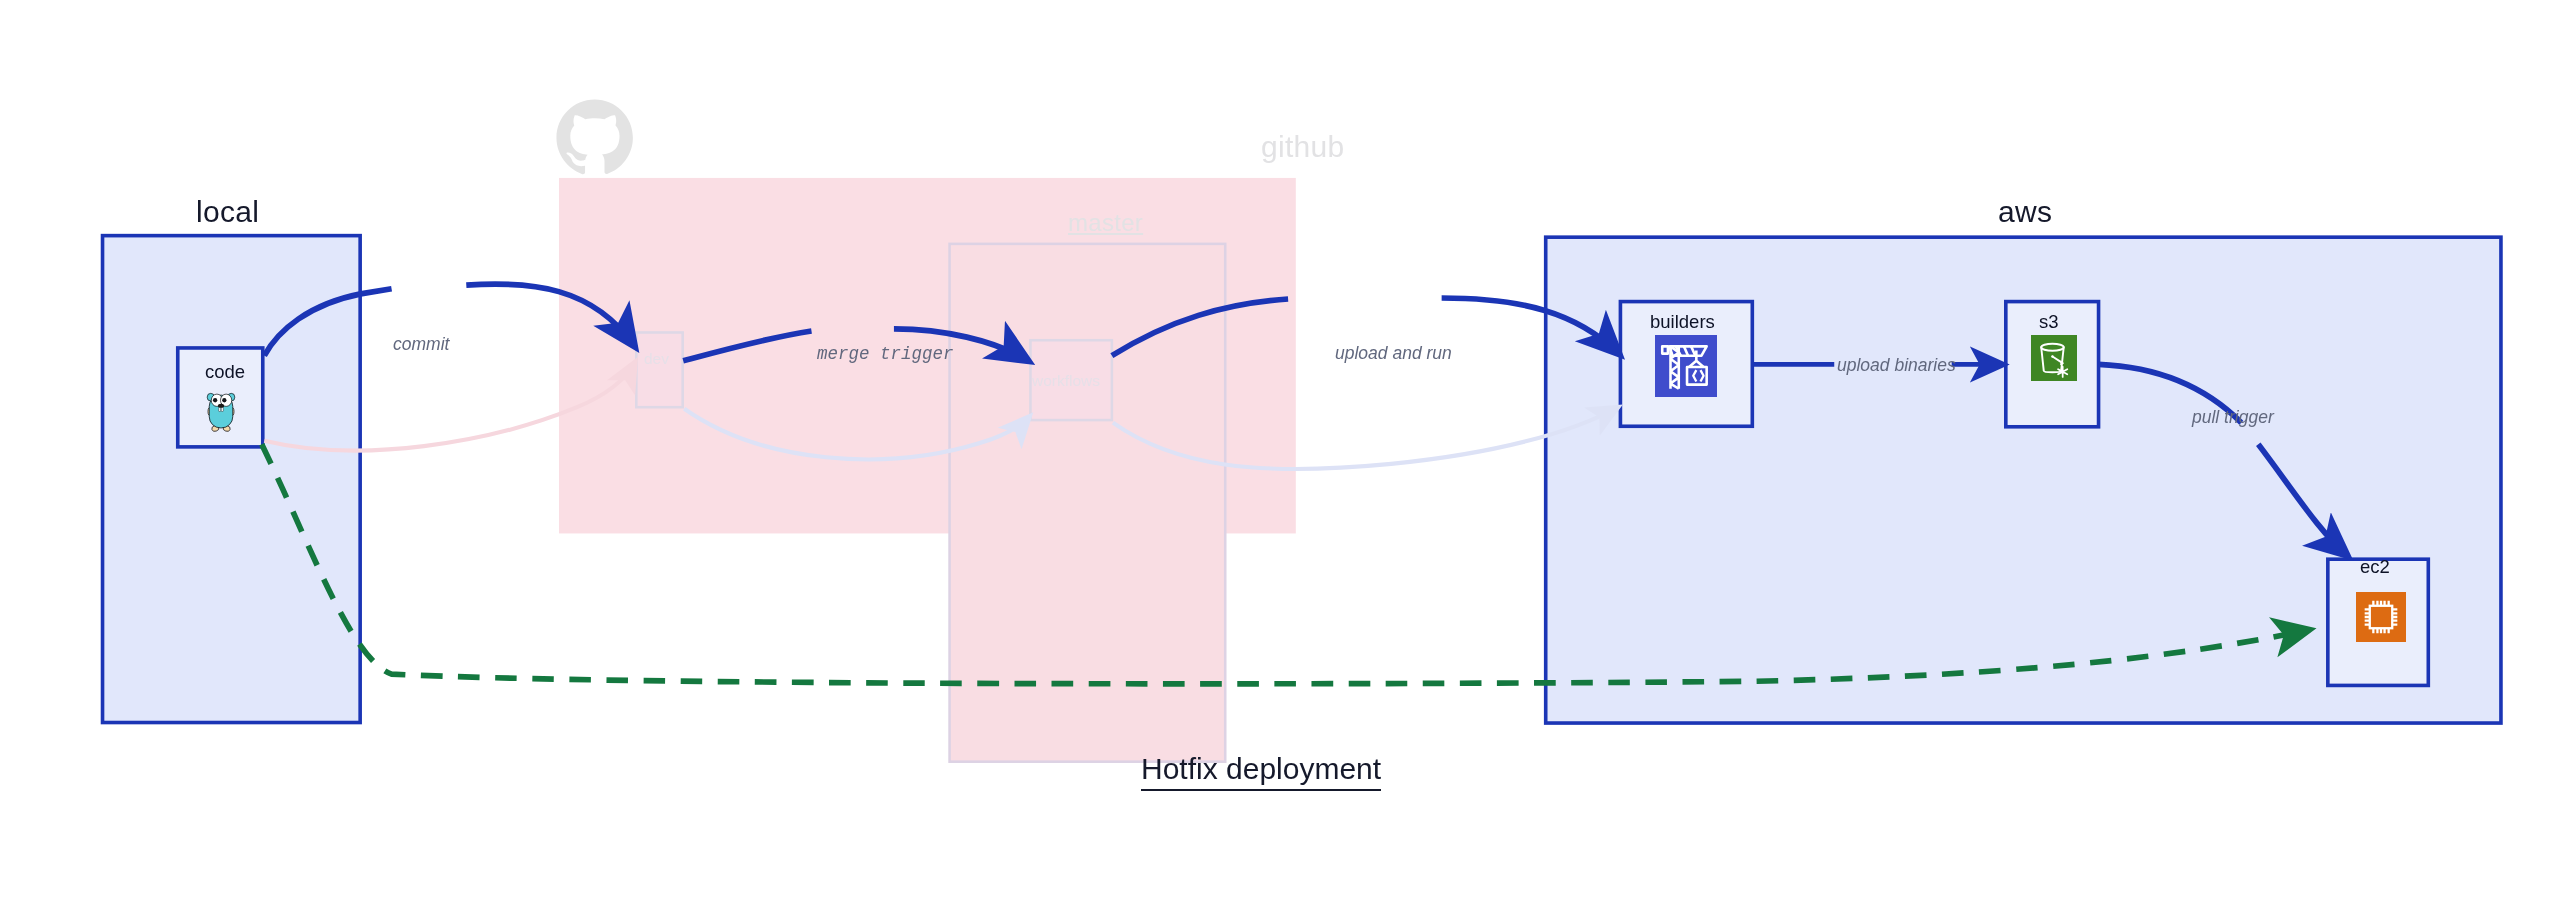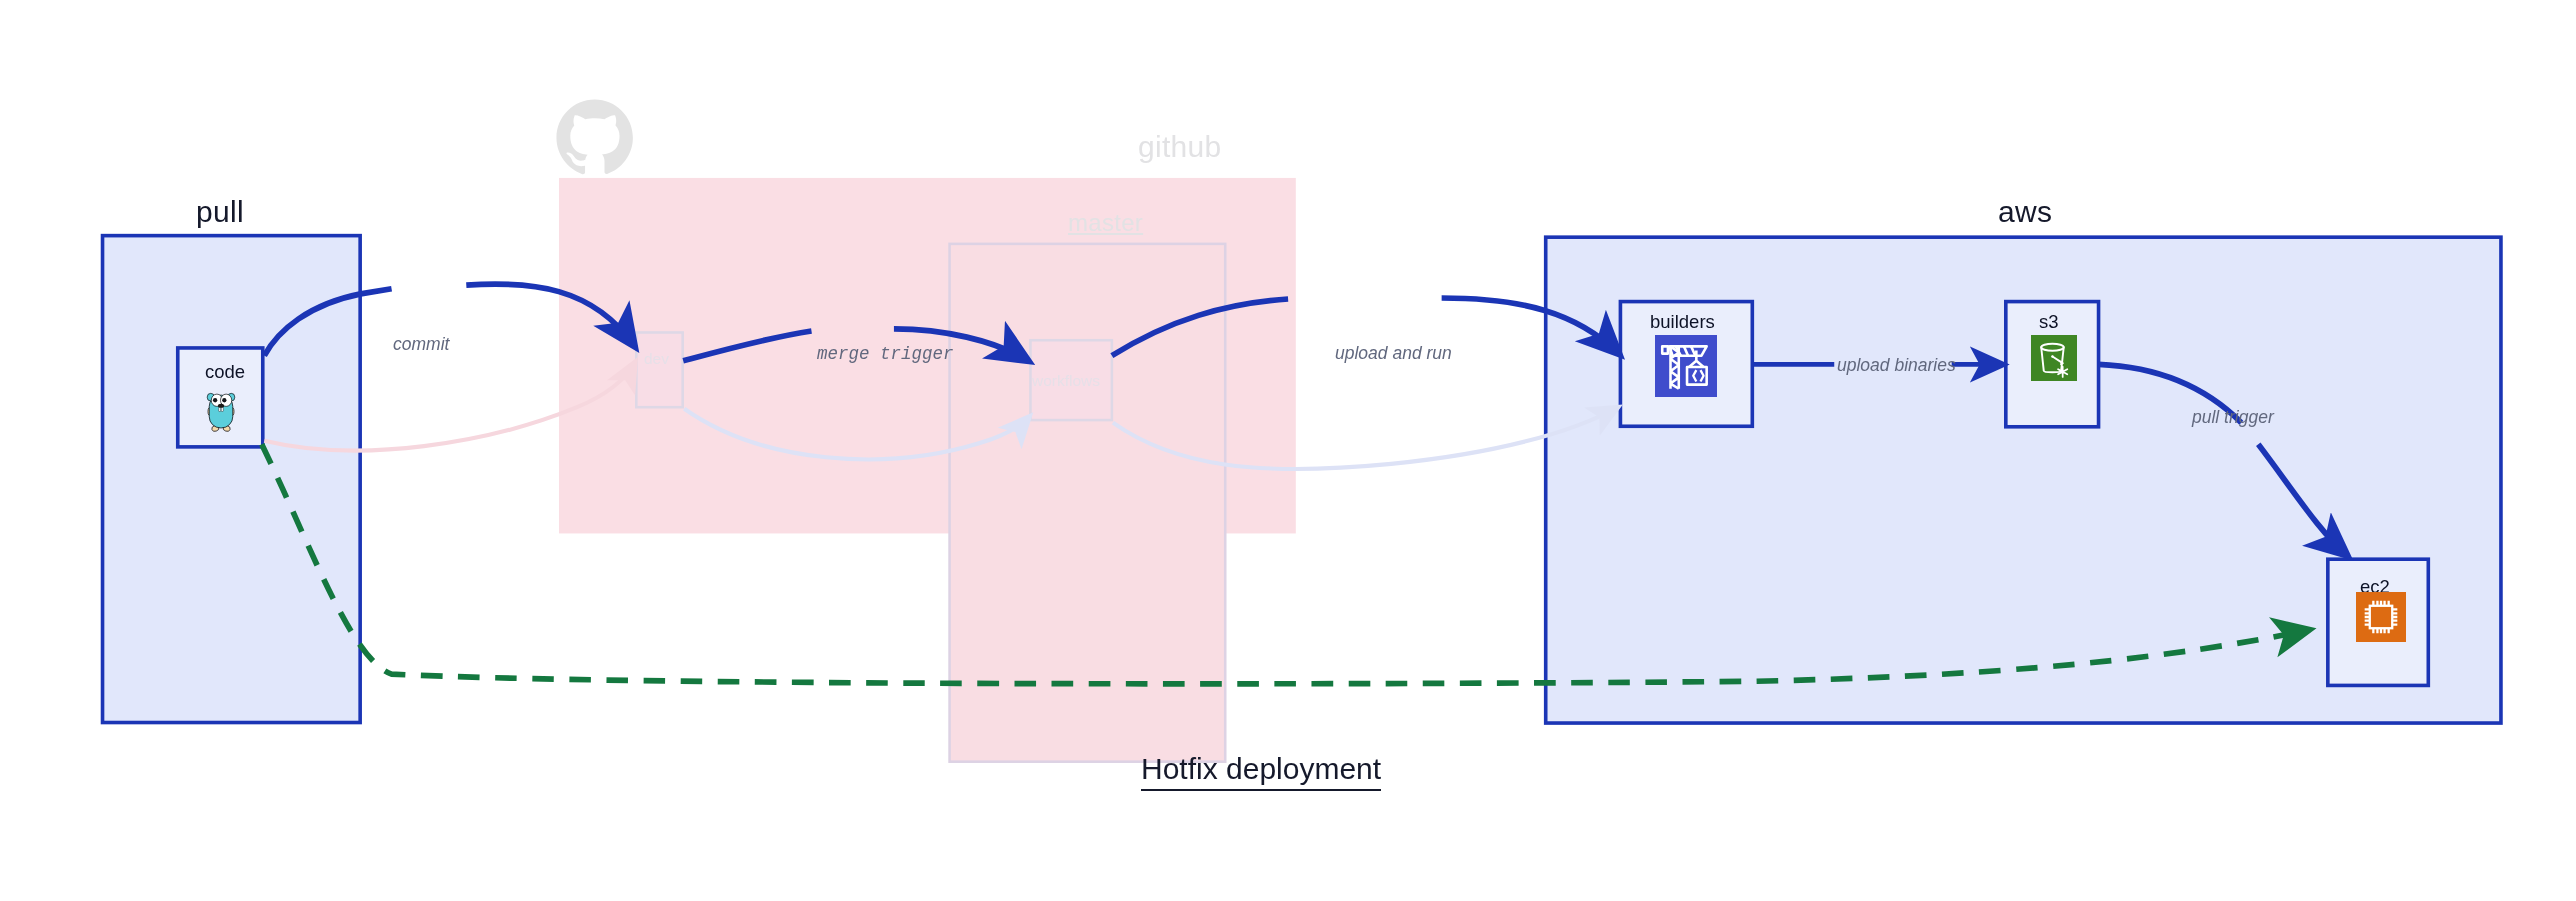--- a/index.html
+++ b/index.html
@@ -116,31 +116,31 @@
     <g transform="translate(1080,193) scale(4.55)">
       <path fill="#e3e3e3" d="M16.3,0C7.3,0,0,7.3,0,16.3c0,7.2,4.7,13.3,11.1,15.5c0.8,0.1,1.1-0.4,1.1-0.8c0-0.4,0-1.4,0-2.8
         c-4.5,1-5.5-2.2-5.5-2.2c-0.7-1.9-1.8-2.4-1.8-2.4c-1.5-1,0.1-1,0.1-1c1.6,0.1,2.5,1.7,2.5,1.7c1.5,2.5,3.8,1.8,4.8,1.4
         c0.1-1.1,0.6-1.8,1-2.2c-3.6-0.4-7.4-1.8-7.4-8.1c0-1.8,0.6-3.2,1.7-4.4c-0.2-0.4-0.7-2.1,0.2-4.3c0,0,1.4-0.4,4.5,1.7
         c1.3-0.4,2.7-0.5,4.1-0.5c1.4,0,2.8,0.2,4.1,0.5c3.1-2.1,4.5-1.7,4.5-1.7c0.9,2.2,0.3,3.9,0.2,4.3c1,1.1,1.7,2.6,1.7,4.4
         c0,6.3-3.8,7.6-7.5,8c0.6,0.5,1.1,1.5,1.1,3c0,2.2,0,3.9,0,4.5c0,0.4,0.3,0.9,1.1,0.8C27.9,29.6,32.6,23.5,32.6,16.3
         C32.6,7.3,25.3,0,16.3,0z"></path>
     </g>
   </svg>
 
-  <div class="grp-label" style="left:196px; top:195px;">pull</div>
-  <div class="grp-label faded" style="left:1138px; top:130px;text-align:right;">github</div>
+  <div class="grp-label" style="left:196px; top:195px;">local</div>
+  <div class="grp-label faded" style="left:1261px; top:130px;text-align:right;">github</div>
   <div class="grp-label faded" style="left:1068px; top:209px; font-size:24px;text-decoration:underline;">master</div>
   <div class="grp-label" style="left:1998px; top:195px;">aws</div>
 
   <div class="node-title" style="left:205px; top:361px;">code</div>
   <div class="node-title faded" style="left:644px; top:350px; font-size:15.5px;">dev</div>
   <div class="node-title faded" style="left:1032px; top:372px; font-size:15.5px;">workflows</div>
   <div class="node-title" style="left:1650px; top:311px;">builders</div>
   <div class="node-title" style="left:2039px; top:311px;">s3</div>
-  <div class="node-title" style="left:2360px; top:576px;text-align:center;">ec2</div>
+  <div class="node-title" style="left:2360px; top:556px;text-align:center;">ec2</div>
 
   <div class="icon-box" style="left:205px; top:389px;">
     <svg width="32" height="43" viewBox="0 0 62 84">
       <ellipse cx="12" cy="44" rx="6.5" ry="9" fill="#f5d9ab" stroke="#15161a" stroke-width="1.4"></ellipse>
       <ellipse cx="50" cy="44" rx="6.5" ry="9" fill="#f5d9ab" stroke="#15161a" stroke-width="1.4"></ellipse>
       <ellipse cx="20" cy="77" rx="7" ry="5.5" fill="#f5d9ab" stroke="#15161a" stroke-width="1.4" transform="rotate(-18 20 77)"></ellipse>
       <ellipse cx="42" cy="77" rx="7" ry="5.5" fill="#f5d9ab" stroke="#15161a" stroke-width="1.4" transform="rotate(18 42 77)"></ellipse>
       <ellipse cx="11" cy="16" rx="7" ry="7.5" fill="#5bcedb" stroke="#15161a" stroke-width="1.4"></ellipse>
       <ellipse cx="51" cy="16" rx="7" ry="7.5" fill="#5bcedb" stroke="#15161a" stroke-width="1.4"></ellipse>
       <rect x="8" y="12" width="46" height="64" rx="22" fill="#5bcedb" stroke="#15161a" stroke-width="1.6"></rect>

